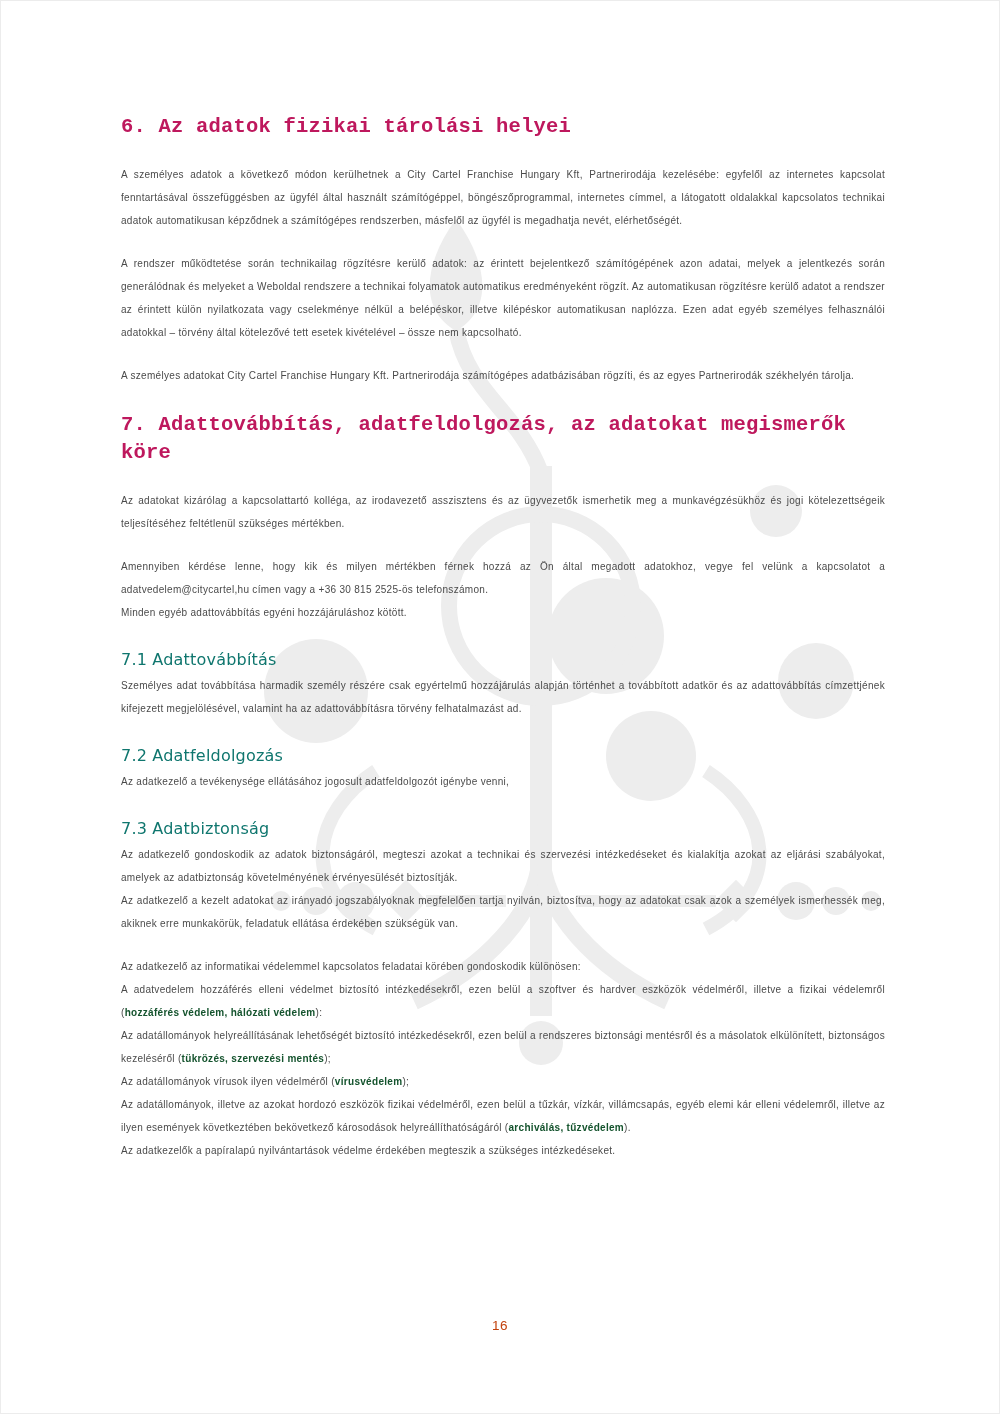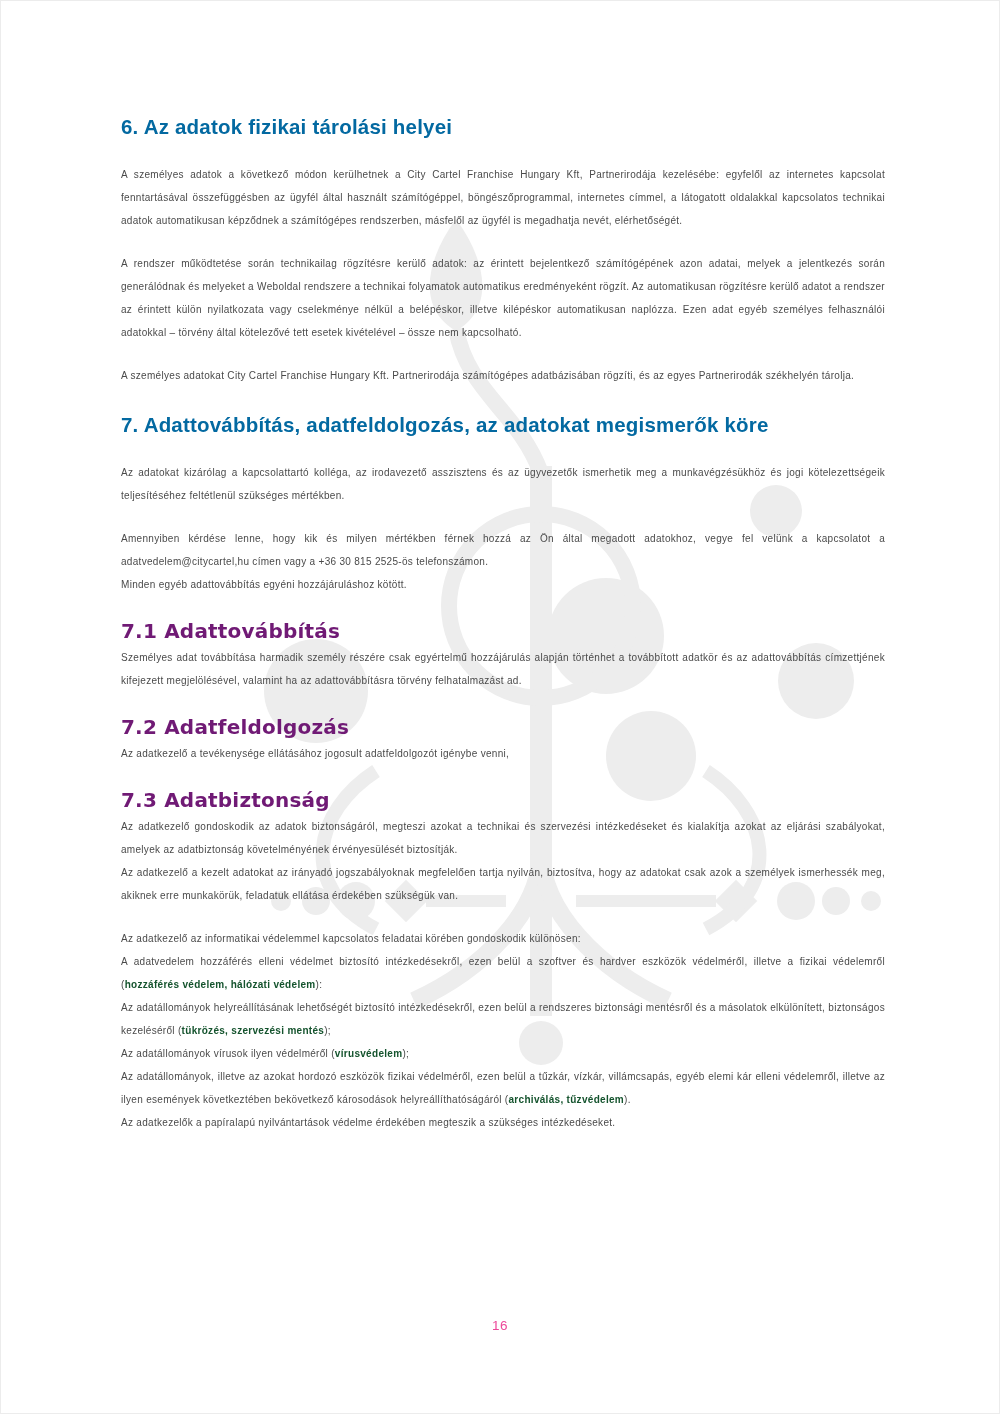--- a/index.html
+++ b/index.html
@@ -25,55 +25,55 @@
     color: #ededed;
   }
   .content {
     position: absolute;
     left: 120px;
     top: 112px;
     width: 764px;
     z-index: 1;
   }
   h1.section {
-    font-family: Liberation Sans, sans-serif;
+    font-family: Liberation Mono, monospace;
     font-size: 20.5px;
     font-weight: bold;
-    color: #0369a1;
+    color: #be185d;
     letter-spacing: 0.2px;
     margin: 0 0 22px 0;
     line-height: 28px;
   }
   h1.section.later { margin-top: 24px; }
   h2.sub {
     font-family: "DejaVu Sans", sans-serif;
-    font-size: 20px;
-    font-weight: bold;
-    color: #701a75;
+    font-size: 16px;
+    font-weight: normal;
+    color: #0f766e;
     letter-spacing: 0.2px;
     margin: 24px 0 3px 0;
     line-height: 23px;
   }
   p.body {
     font-size: 10px;
     line-height: 23px;
     letter-spacing: 0.3px;
     text-align: justify;
     margin: 0;
   }
   p.body.mb { margin-bottom: 20px; }
   p.body strong { color: #14532d; font-weight: bold; }
   .page-number {
     position: absolute;
     left: 0; right: 0;
     bottom: 80px;
     text-align: center;
     font-size: 13.5px;
     letter-spacing: 0.5px;
-    color: #ec4899;
+    color: #c2410c;
     z-index: 1;
   }
 </style>
 </head>
 <body>
 
 <div class="page">
 
   <svg class="watermark" viewBox="0 0 640 870" xmlns="http://www.w3.org/2000/svg" aria-hidden="true">
     <g fill="currentColor" stroke="none">

